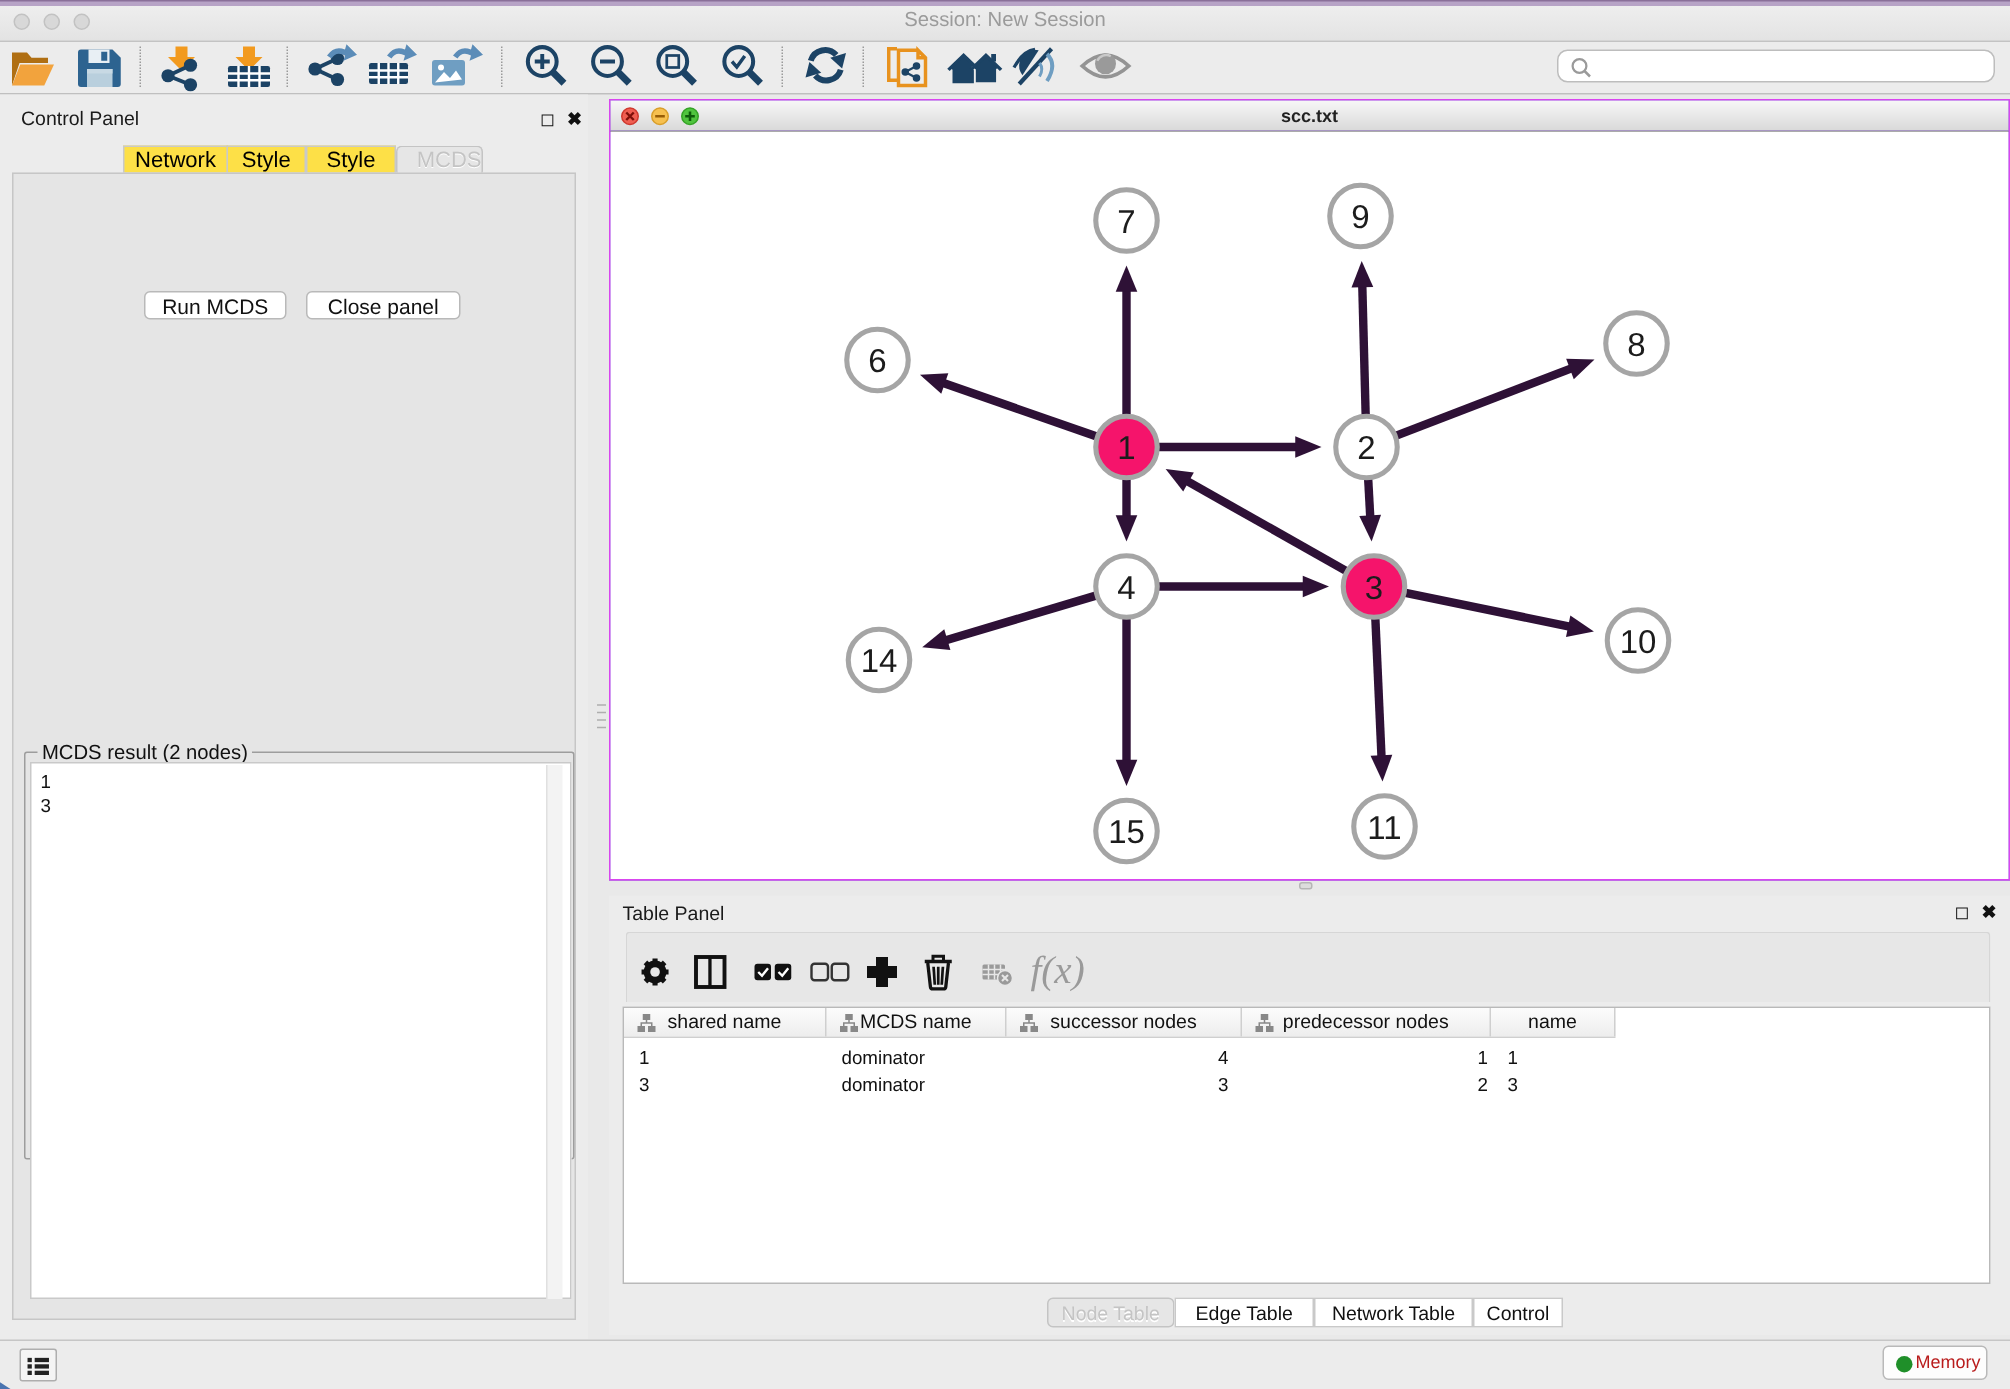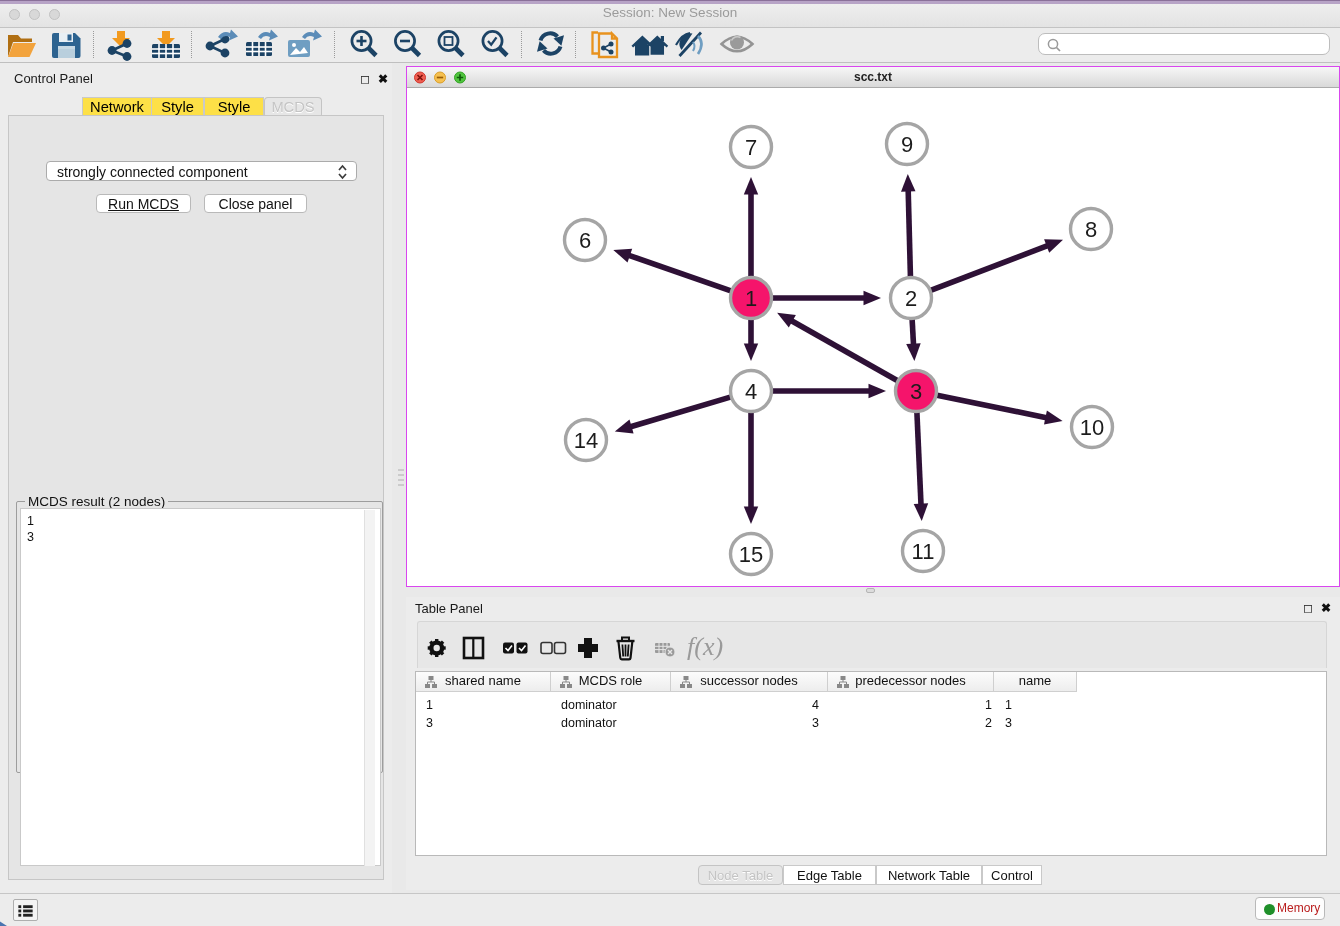--- a/index.html
+++ b/index.html
@@ -14,21 +14,21 @@
 #wintitle { left:0; top:5px; width:1340px; text-align:center; font-size:13.5px; color:#9b9b9b; }
 
 #toolbar { left:0; top:28px; width:1340px; height:35px; background:#ececec; border-bottom:1px solid #bfbfbf; }
 .tsep { top:31px; width:0px; height:27px; border-left:1px dotted #9a9a9a; }
 #searchbox { left:1038px; top:33px; width:292px; height:22px; background:#fff; border:1px solid #bdbdbd; border-radius:7px; }
 
 #ctl { left:0; top:63px; width:392px; height:830px; background:#ececec; }
 #ctl-head { left:14px; top:8px; font-size:13px; color:#1a1a1a; }
 .winbtn { font-size:12px; color:#111; top:9px; }
 .tab { position:absolute; top:0; height:19px; background:#fde047; border:1px solid #c9c9c9; text-align:center; line-height:18px; font-size:14.7px; }
-.tabsel { background:#e5e5e5; color:#cbcbcb; border:1px solid #c0c0c0; border-radius:4px; text-shadow:0 1px 0 #fff; }
+.tabsel { background:#e5e5e5; color:#cbcbcb; border:1px solid #c0c0c0; border-radius:4px; text-shadow:0 1px 0 #fff;text-align:right; }
 #ctl-inner { left:8px; top:52px; width:376px; height:765px; background:#e5e5e5; border:1px solid #c6c6c6; }
 #optlabel { left:0; top:21px; width:376px; text-align:center; font-size:15px; color:#111; }
 #dropdown { left:37px; top:45px; width:311px; height:20px; background:#fff; border:1px solid #ababab; border-radius:4px; font-size:14px; color:#111; line-height:20px; padding-left:10px; }
 .btn { height:19px; background:#fff; border:1px solid #b9b9b9; border-radius:4px; font-size:14px; color:#111; text-align:center; line-height:19px; }
 #grp { left:7px; top:385px; width:367px; height:272px; border:1px solid #9d9d9d; border-radius:2px; }
 #grp-title { left:8px; top:-8px; background:#e5e5e5; padding:0 3px; font-size:13.5px; color:#111; }
 #grp-white { left:3px; top:6px; width:361px; height:358px; background:#fff; border:1px solid #c9c9c9; font-size:12.5px; color:#111; line-height:16px; padding:4px 0 0 6px; }
 #grp-scroll { right:5px; top:1px; width:11px; height:356px; background:#f3f3f3; border-left:1px solid #e0e0e0; }
 
 #statusbar { left:0; top:893px; width:1340px; height:33px; background:#ececec; border-top:1px solid #c6c6c6; }
@@ -203,26 +203,21 @@
   <div id="ctl-head" class="abs">Control Panel</div>
   <div class="abs winbtn" style="left:360px;">◻</div>
   <div class="abs winbtn" style="left:378px;font-weight:bold;">✖</div>
   <div class="abs" style="left:0;top:34px;width:392px;">
     <div class="tab" style="left:82px;width:70px;">Network</div>
     <div class="tab" style="left:151px;width:53px;">Style</div>
     <div class="tab" style="left:204px;width:60px;">Style</div>
     <div class="tab tabsel" style="left:264px;width:58px;height:21px;border-bottom:none;">MCDS</div>
   </div>
   <div id="ctl-inner" class="abs">
-    <div id="dropdown" class="abs">strongly connected component
-      <svg class="abs" style="right:8px;top:2px;" width="11" height="16" viewBox="0 0 11 16">
-        <path d="M2 6 L5.5 2 L9 6 M2 10 L5.5 14 L9 10" fill="none" stroke="#3c3c3c" stroke-width="1.7"></path>
-      </svg>
-    </div>
-    <div class="abs btn" style="left:87px;top:78px;width:95px;text-decoration:underline;">Run MCDS</div>
+    <div class="abs btn" style="left:87px;top:78px;width:95px;">Run MCDS</div>
     <div class="abs btn" style="left:195px;top:78px;width:103px;">Close panel</div>
     <div id="grp" class="abs">
       <div id="grp-title" class="abs">MCDS result (2 nodes)</div>
       <div id="grp-white" class="abs">1<br>3
         <div id="grp-scroll" class="abs"></div>
       </div>
     </div>
   </div>
 </div>
 
@@ -355,21 +350,21 @@
         </g>
       <circle cx="264" cy="55" r="5" fill="#9a9a9a" stroke="#e7e7e7" stroke-width="1"></circle>
       <path d="M262 53 l4 4 M266 53 l-4 4" stroke="#e7e7e7" stroke-width="1.4"></path>
     </g>
 
     <text x="281" y="58" font-family="Liberation Serif, serif" font-style="italic" font-size="26" fill="#9a9a9a">f(x)</text>
   </svg>
   <div id="tbl-white" class="abs">
     <div id="tbl-headrow" class="abs">
       <div class="th" style="left:0;width:135px;">shared name</div>
-      <div class="th" style="left:135px;width:120px;">MCDS role</div>
+      <div class="th" style="left:135px;width:120px;">MCDS name</div>
       <div class="th" style="left:255px;width:157px;">successor nodes</div>
       <div class="th" style="left:412px;width:166px;">predecessor nodes</div>
       <div class="th" style="left:578px;width:83px;">name</div>
     </div>
     <svg class="abs" style="left:0;top:0;" width="912" height="20" viewBox="0 0 912 20">
       <g fill="#888">
         <g transform="translate(9,4)">
             <rect x="3.5" y="0" width="5" height="4"></rect>
             <rect x="0" y="8" width="5" height="4"></rect>
             <rect x="7" y="8" width="5" height="4"></rect>

